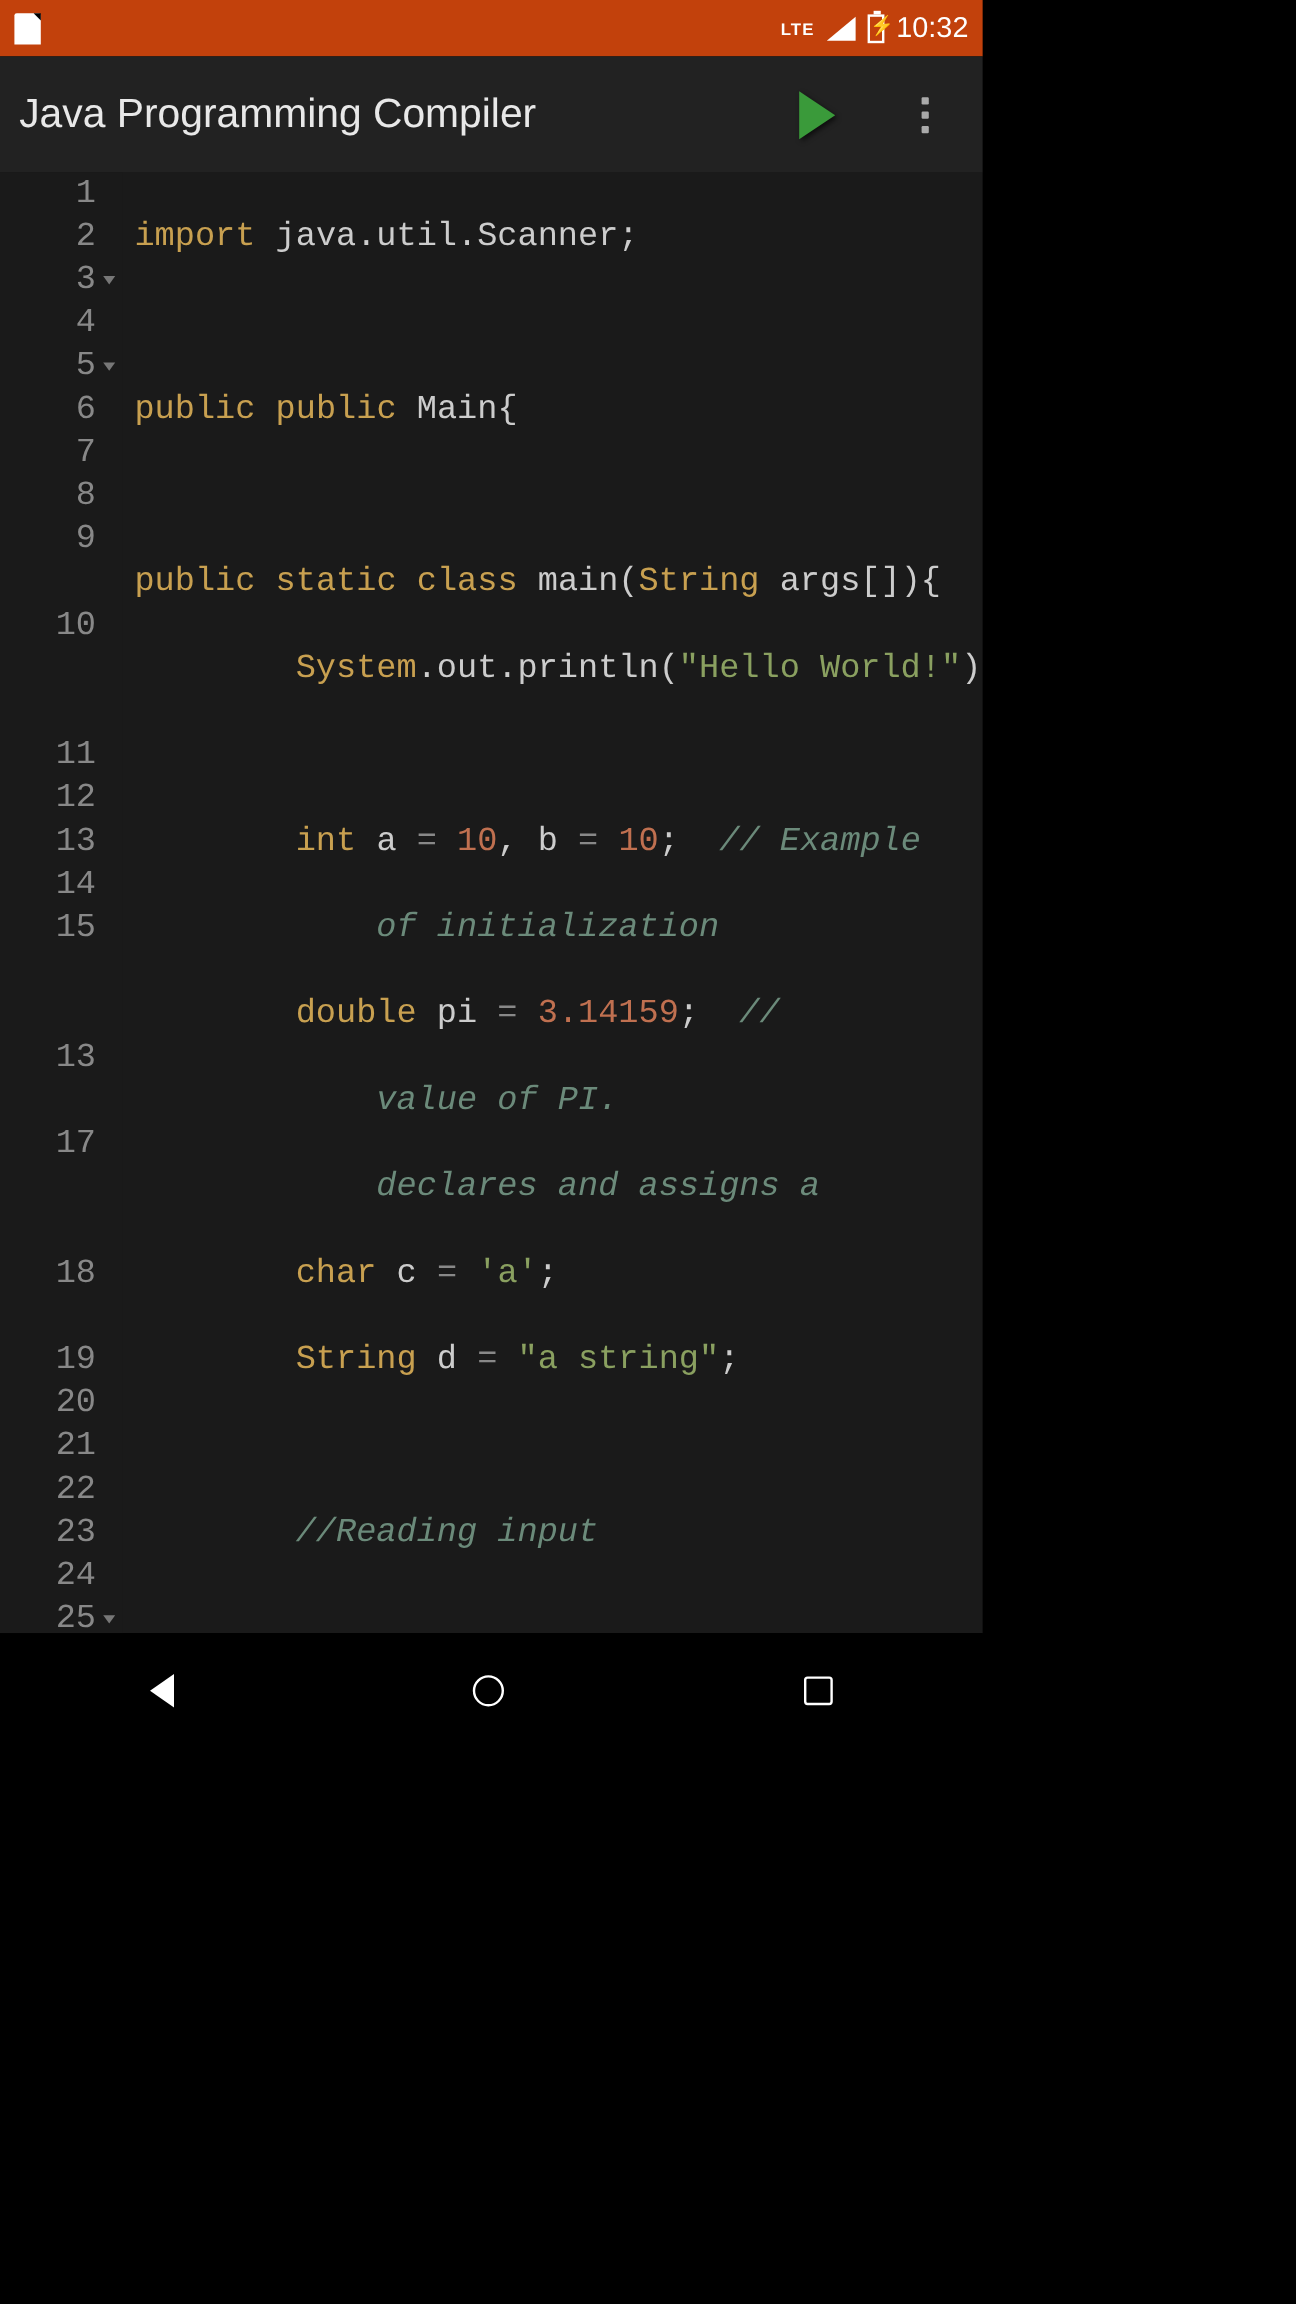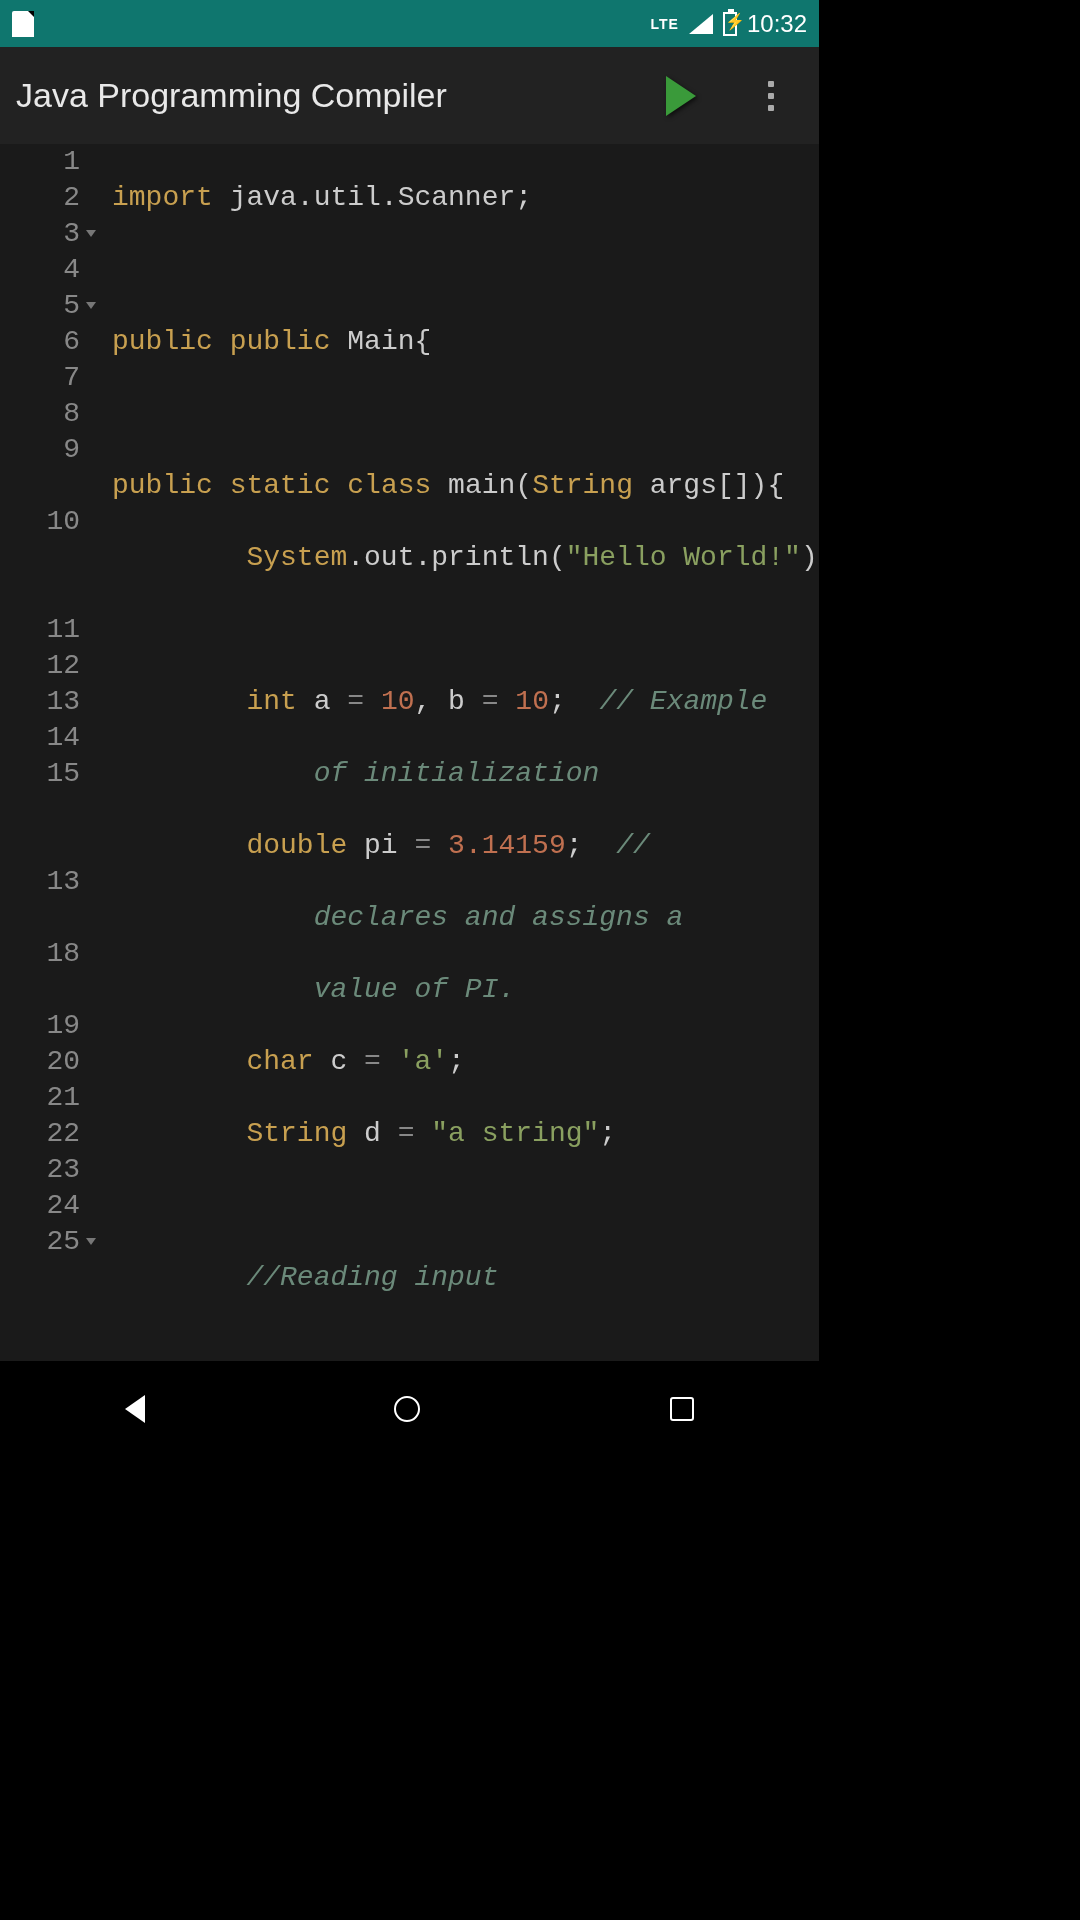--- a/index.html
+++ b/index.html
@@ -6,21 +6,21 @@
   body {
     width: 819px;
     height: 1456px;
     background: #000;
     font-family: sans-serif;
     overflow: hidden;
     position: relative;
   }
   .status-bar {
     height: 47px;
-    background: #0f766e;
+    background: #c2410c;
     display: flex;
     align-items: center;
     padding: 0 12px;
     color: #fff;
     font-size: 24px;
   }
   .status-left { display: flex; align-items: center; }
   .status-right { margin-left: auto; display: flex; align-items: center; gap: 10px; }
   .sd-icon { width: 22px; height: 26px; background: #fff; border-radius: 2px 2px 0 0; position: relative; }
   .sd-icon::after { content: ""; position: absolute; top: 0; right: 0; border-top: 6px solid #000; border-left: 6px solid transparent; }
@@ -145,42 +145,43 @@
     <div class="gutter-line">7</div>
     <div class="gutter-line">8</div>
     <div class="gutter-line wrap2">9</div>
     <div class="gutter-line wrap3">10</div>
     <div class="gutter-line">11</div>
     <div class="gutter-line">12</div>
     <div class="gutter-line">13</div>
     <div class="gutter-line">14</div>
     <div class="gutter-line wrap3">15</div>
     <div class="gutter-line wrap2">13</div>
+    <div class="gutter-line wrap3">17</div>
     <div class="gutter-line wrap2">18</div>
     <div class="gutter-line">19</div>
     <div class="gutter-line">20</div>
     <div class="gutter-line">21</div>
     <div class="gutter-line">22</div>
     <div class="gutter-line">23</div>
     <div class="gutter-line">24</div>
     <div class="gutter-line fold-mark">25</div>
   </div>
   <div class="code">
 <div class="code-line"><span class="kw">import</span><span class="pl"> java.util.Scanner;</span></div>
 <div class="code-line"></div>
 <div class="code-line"><span class="kw">public</span> <span class="kw">public</span><span class="pl"> Main{</span></div>
 <div class="code-line"></div>
 <div class="code-line"><span class="kw">public</span> <span class="kw">static</span> <span class="kw">class</span><span class="pl"> main(</span><span class="type">String</span><span class="pl"> args[]){</span></div>
 <div class="code-line"><span class="type">        System</span><span class="pl">.out.println(</span><span class="str">"Hello World!"</span><span class="pl">);</span></div>
 <div class="code-line"></div>
 <div class="code-line">        <span class="kw">int</span><span class="pl"> a </span><span class="op">=</span><span> </span><span class="num">10</span><span class="pl">, b </span><span class="op">=</span><span> </span><span class="num">10</span><span class="pl">;  </span><span class="cmt">// Example</span></div>
 <div class="code-line">            <span class="cmt">of initialization</span></div>
 <div class="code-line">        <span class="kw">double</span><span class="pl"> pi </span><span class="op">=</span> <span class="num">3.14159</span><span class="pl">;  </span><span class="cmt">//</span></div>
+<div class="code-line">            <span class="cmt">value of PI.</span></div>
 <div class="code-line">            <span class="cmt">declares and assigns a</span></div>
-<div class="code-line">            <span class="cmt">value of PI.</span></div>
 <div class="code-line">        <span class="kw">char</span><span class="pl"> c </span><span class="op">=</span> <span class="str">'a'</span><span class="pl">;</span></div>
 <div class="code-line">        <span class="type">String</span><span class="pl"> d </span><span class="op">=</span> <span class="str">"a string"</span><span class="pl">;</span></div>
 <div class="code-line"></div>
 <div class="code-line">        <span class="cmt">//Reading input</span></div>
 
 
 
 
 
 

